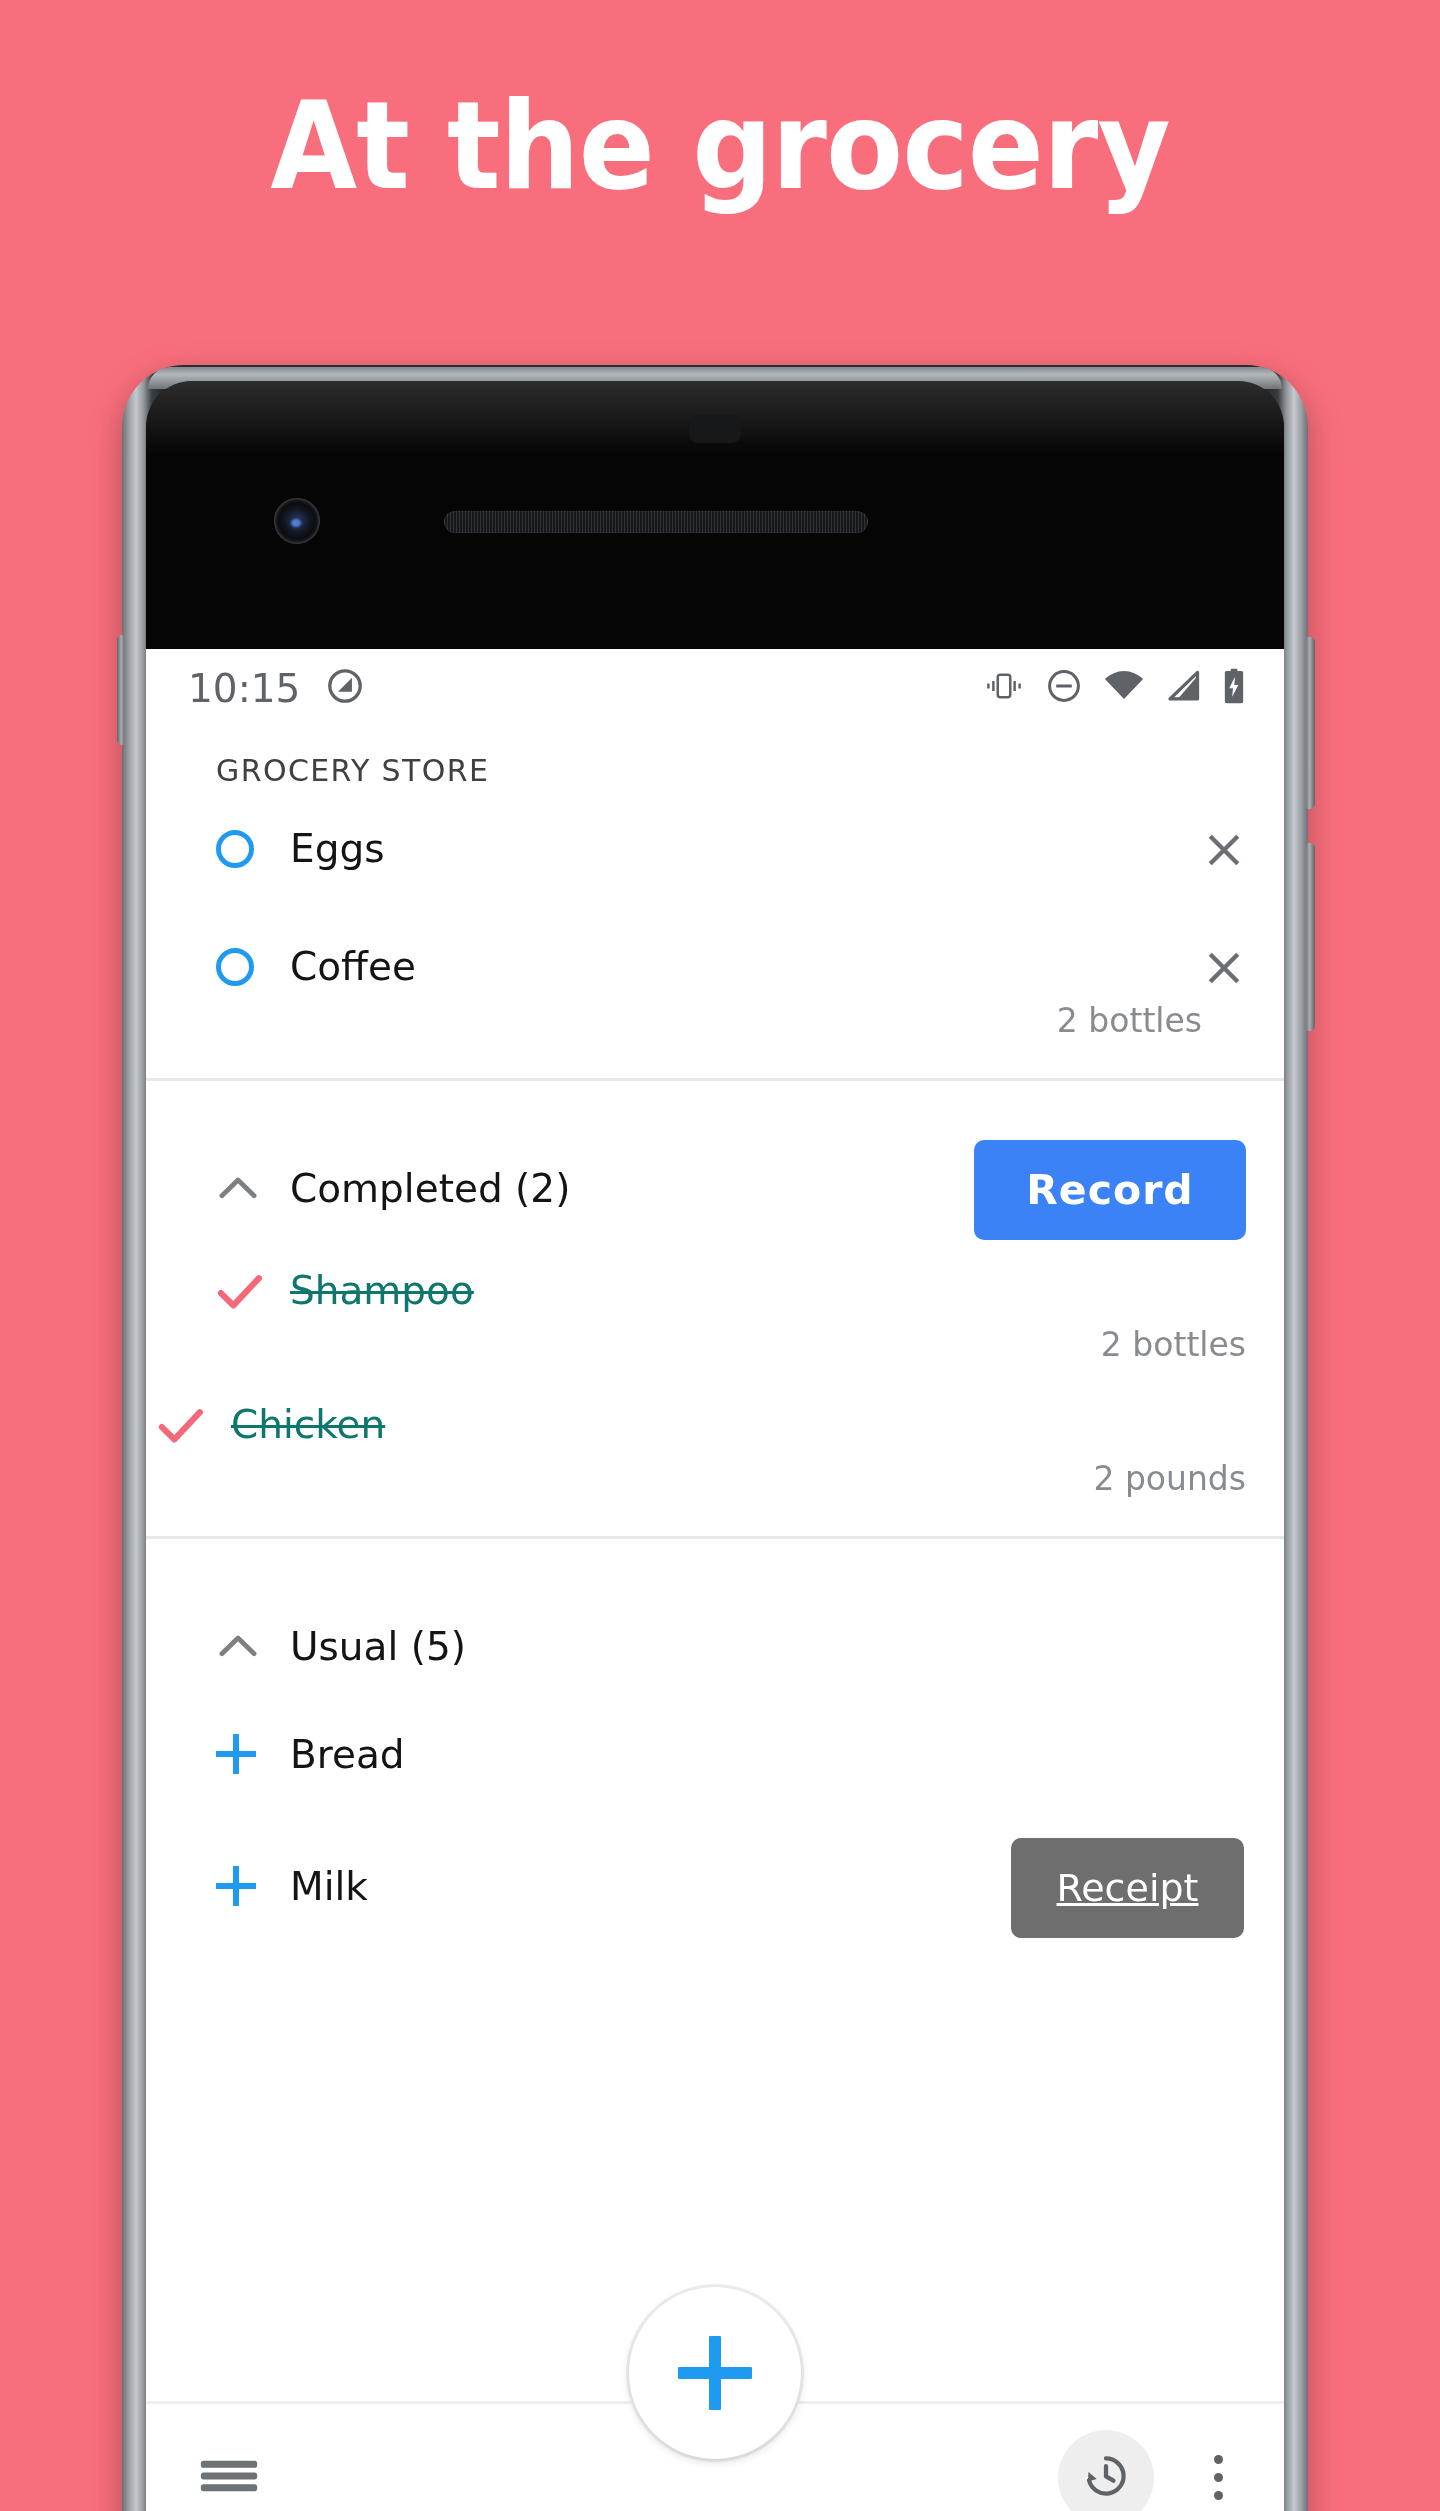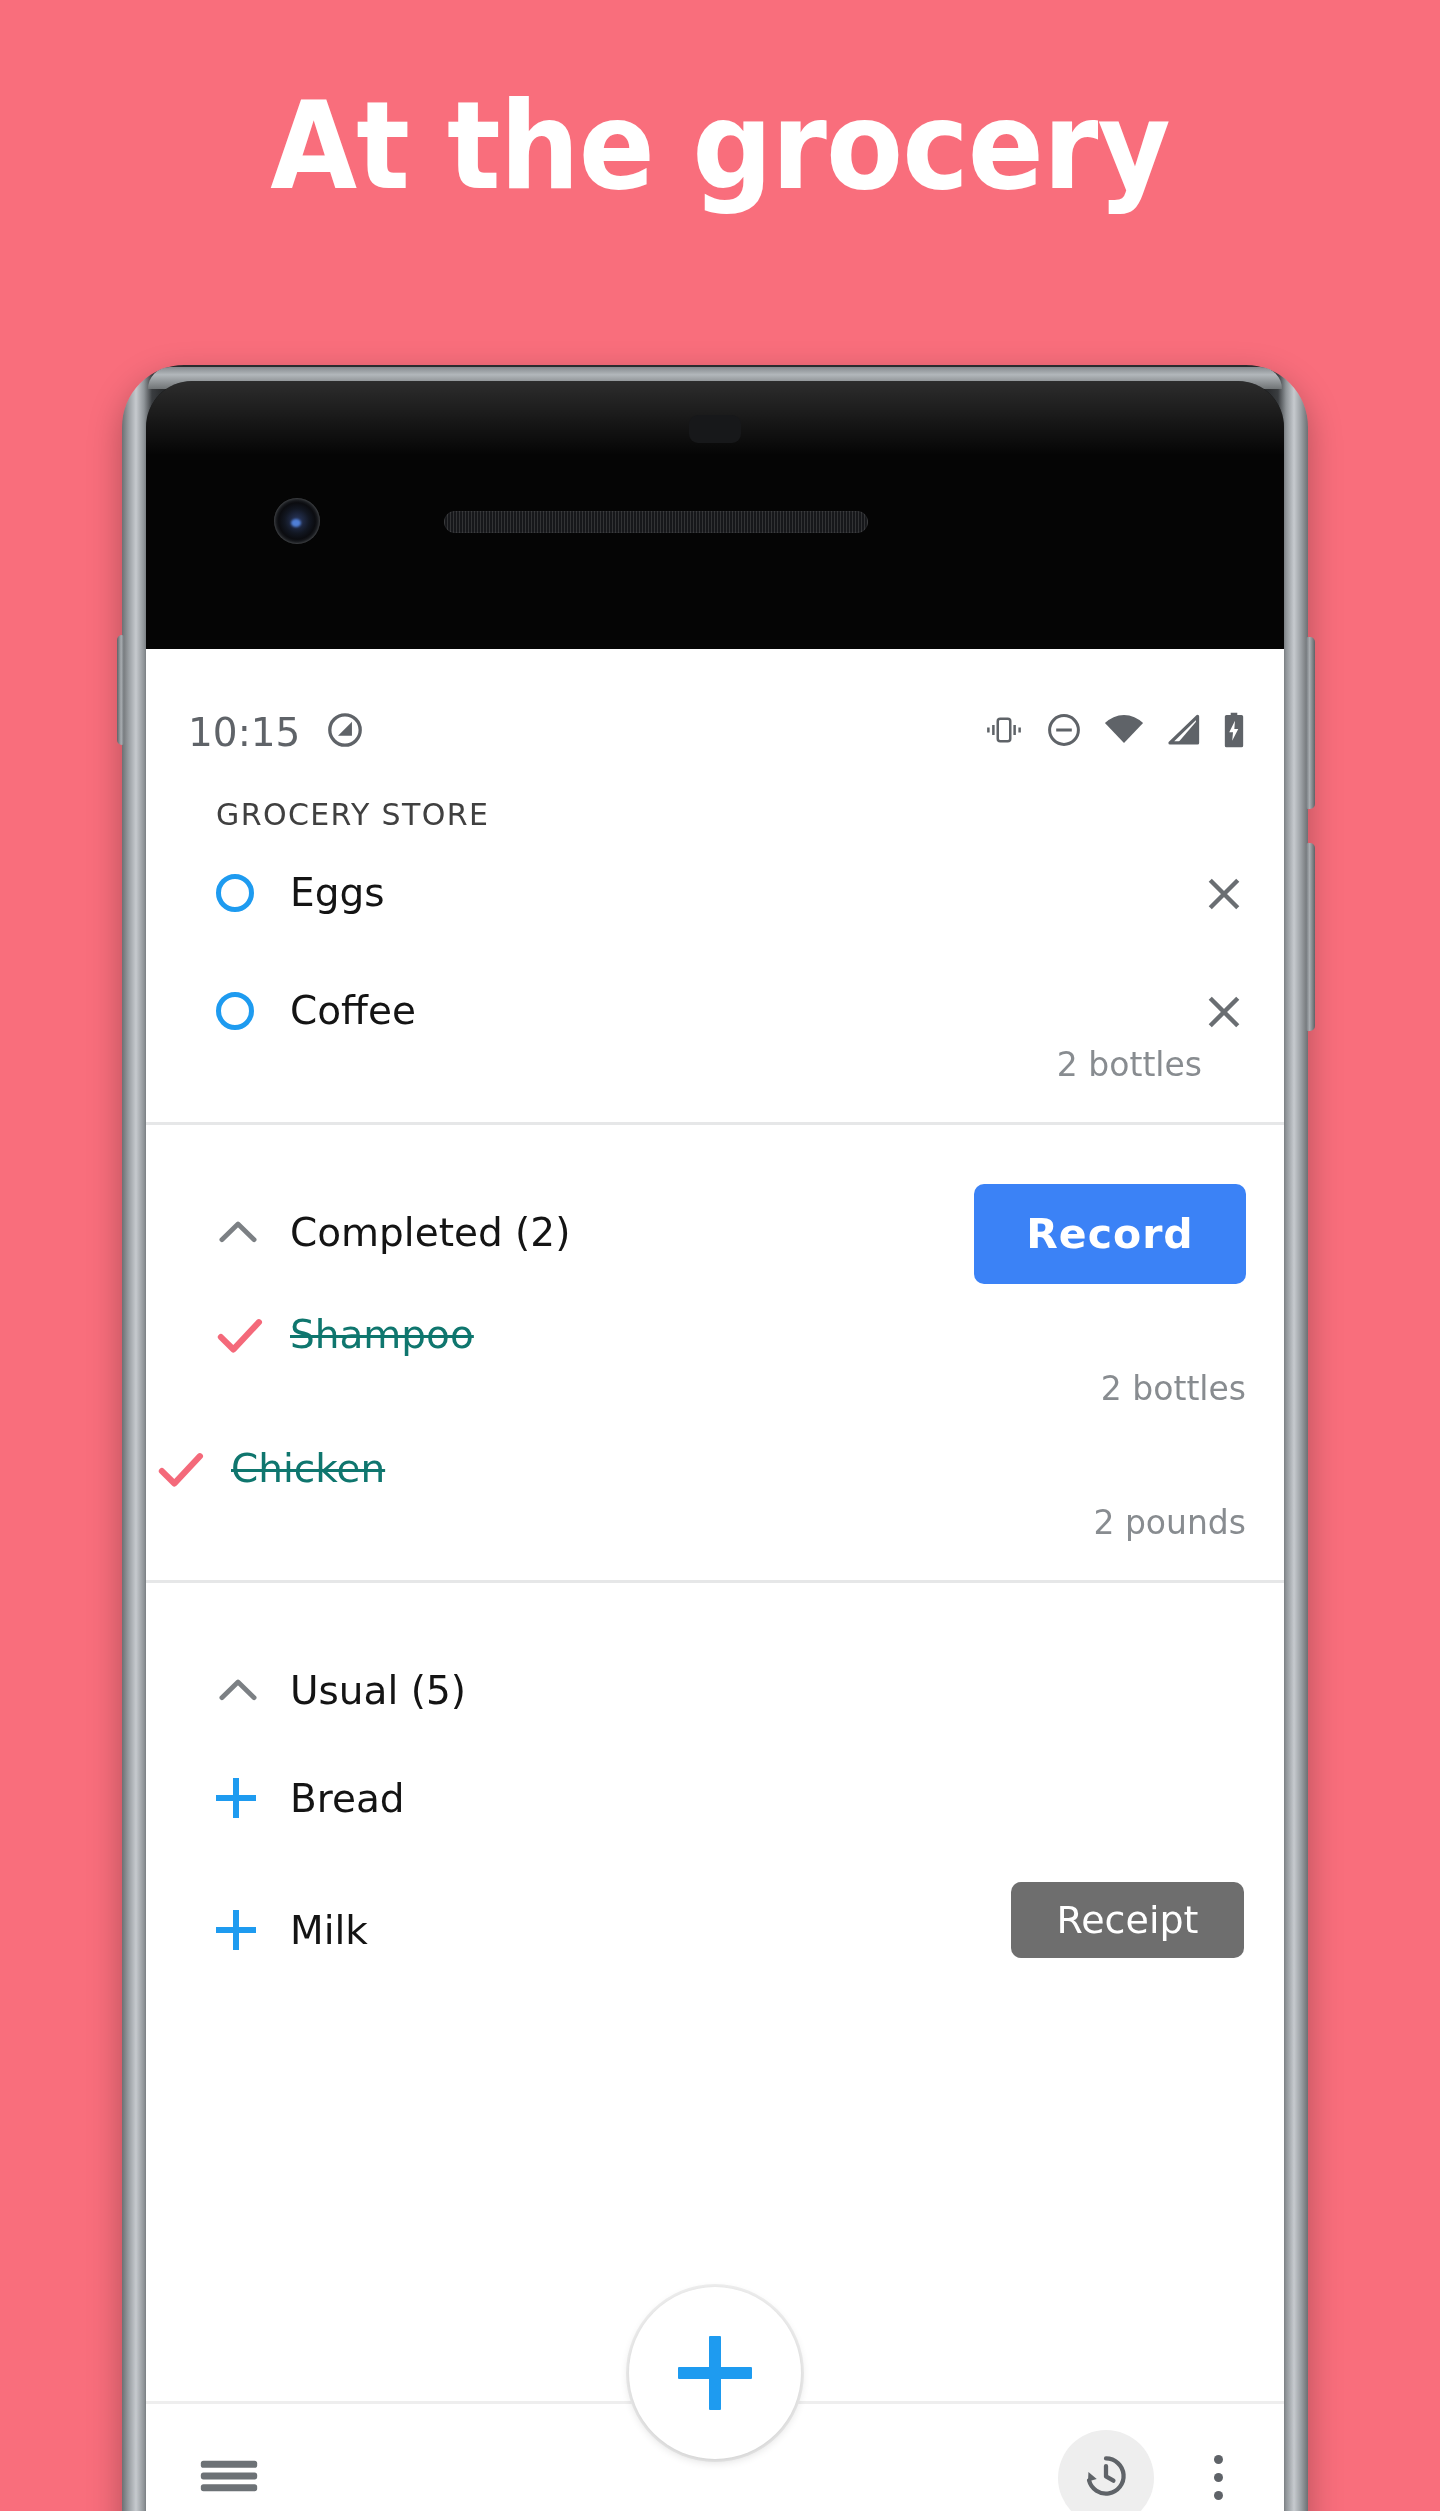--- a/index.html
+++ b/index.html
@@ -156,21 +156,20 @@
 
   
   .statusbar {
     position: relative;
     height: 78px;
     display: flex;
     align-items: center;
     justify-content: space-between;
     padding: 0 38px 0 42px;
     box-sizing: border-box;
-    margin-top: 44px;
   }
   .status-left {
     display: flex;
     align-items: center;
     gap: 26px;
   }
   .status-time {
     font-size: 39px;
     color: #5f6368;
     font-family: "DejaVu Sans", sans-serif;
@@ -284,24 +283,25 @@
     width: 272px;
     height: 100px;
     background: #3b82f6;
     font-size: 41px;
     letter-spacing: 1px;
   }
   .tip-receipt {
     right: 40px;
     top: -6px;
     width: 233px;
-    height: 76px;
+    height: 100px;
     background: #6e6e6e;
     font-size: 38px;
     font-weight: normal;
+    text-decoration: underline;
   }
 
   
   .bottombar {
     position: absolute;
     left: 0;
     bottom: 0;
     width: 1138px;
     height: 150px;
     background: #ffffff;

